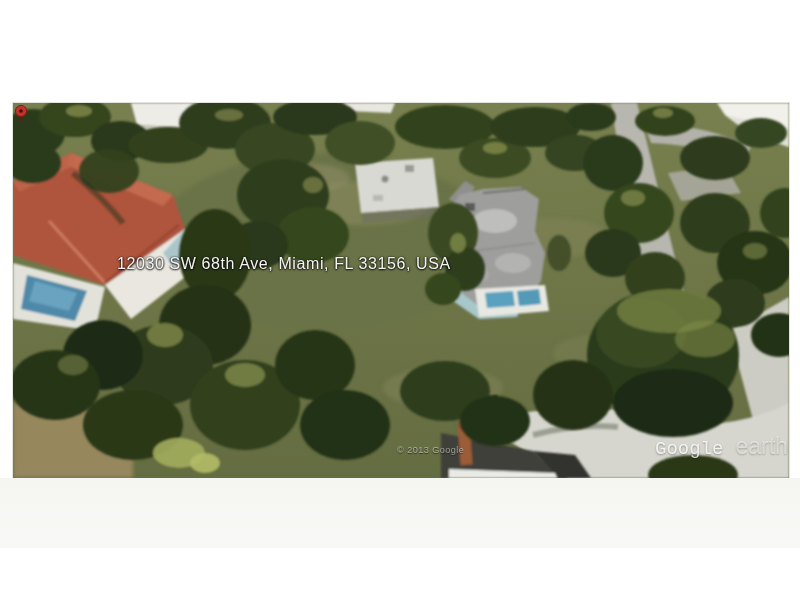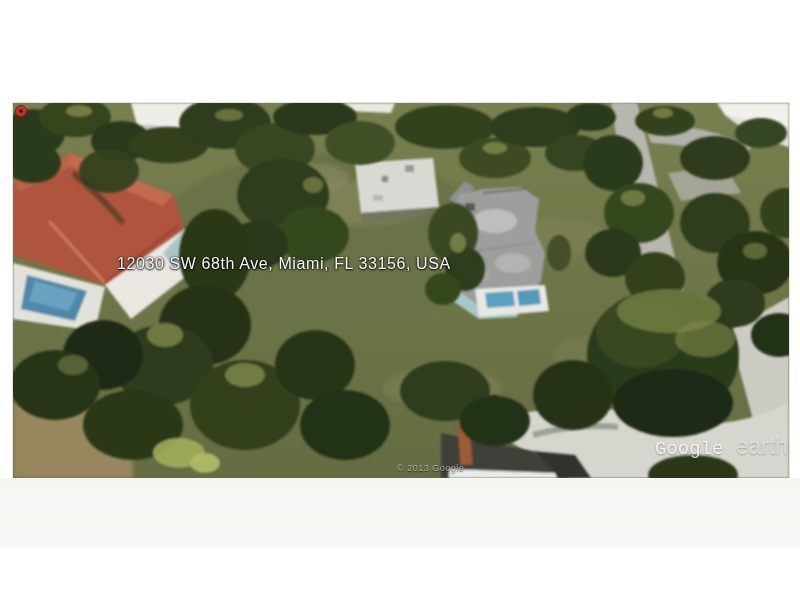--- a/index.html
+++ b/index.html
@@ -24,21 +24,21 @@
   }
   .map-watermark .wm-google{
     font-family:Liberation Mono, monospace;font-size:19px;
     color:rgba(255,255,255,.82);text-shadow:0 1px 2px rgba(0,0,0,.35);
   }
   .map-watermark .wm-earth{
     font-family:"Liberation Sans", sans-serif;font-size:23px;margin-left:12px;
     color:rgba(255,255,255,.5);text-shadow:0 1px 2px rgba(0,0,0,.25);
   }
   .map-copyright{
-    position:absolute;left:352px;top:360px;font-size:9px;letter-spacing:.5px;
+    position:absolute;left:352px;top:342px;font-size:9px;letter-spacing:.5px;
     color:rgba(225,225,218,.62);text-shadow:0 1px 1px rgba(0,0,0,.6);padding-left:32px;
   }
   
   .footer{
     position:absolute;left:0;top:478px;width:800px;height:70px;
     background:linear-gradient(#f5f5f2,#f8f8f6);
   }
 </style>
 </head>
 <body>

